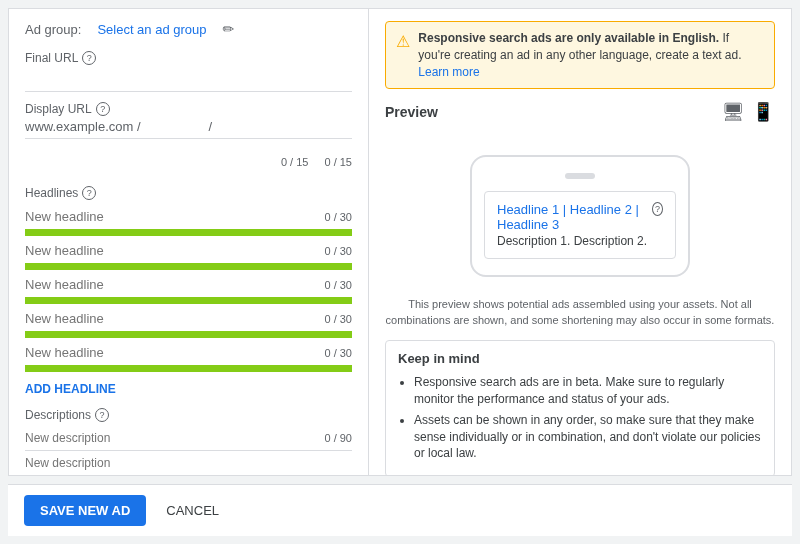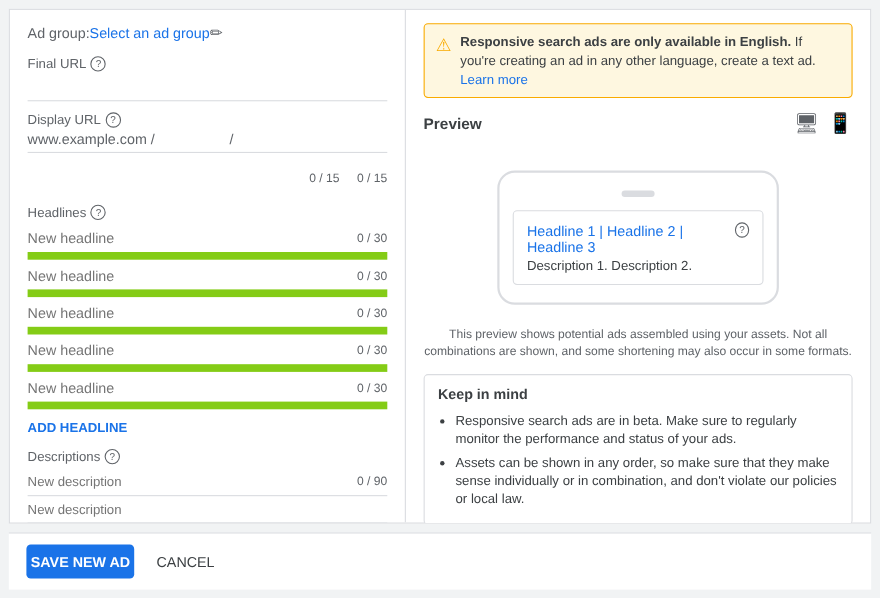--- a/index.html
+++ b/index.html
@@ -28,21 +28,21 @@
       display: flex;
       flex-direction: column;
       overflow-y: auto;
       padding: 12px 16px;
     }
     .ad-group-row {
       display: flex;
       align-items: center;
       font-size: 13px;
       margin-bottom: 14px;
-      gap: 0;
+      gap: 16px;
     }
     .ad-group-label {
       color: #5f6368;
     }
     .ad-group-link {
       color: #1a73e8;
       cursor: pointer;
     }
     .edit-icon {
       color: #5f6368;
@@ -235,21 +235,21 @@
       color: #1a73e8;
     }
     .ad-preview-container {
       display: flex;
       justify-content: center;
       align-items: center;
       padding: 20px 0;
       flex: 1;
     }
     .phone-mockup {
-      width: 256px;
+      width: 220px;
       border: 2px solid #dadce0;
       border-radius: 16px;
       padding: 16px 12px;
       background: #fff;
       position: relative;
     }
     .phone-notch {
       width: 30px;
       height: 6px;
       border-radius: 3px;
@@ -331,21 +331,21 @@
       display: flex;
       align-items: center;
       gap: 12px;
       margin: 0 8px 8px 8px;
     }
     .save-btn {
       background: #1a73e8;
       color: #fff;
       border: none;
       border-radius: 4px;
-      padding: 8px 4px;
+      padding: 8px 16px;
       font-size: 13px;
       font-weight: bold;
       cursor: pointer;
     }
     .cancel-btn {
       background: transparent;
       color: #3c4043;
       border: none;
       font-size: 13px;
       cursor: pointer;

